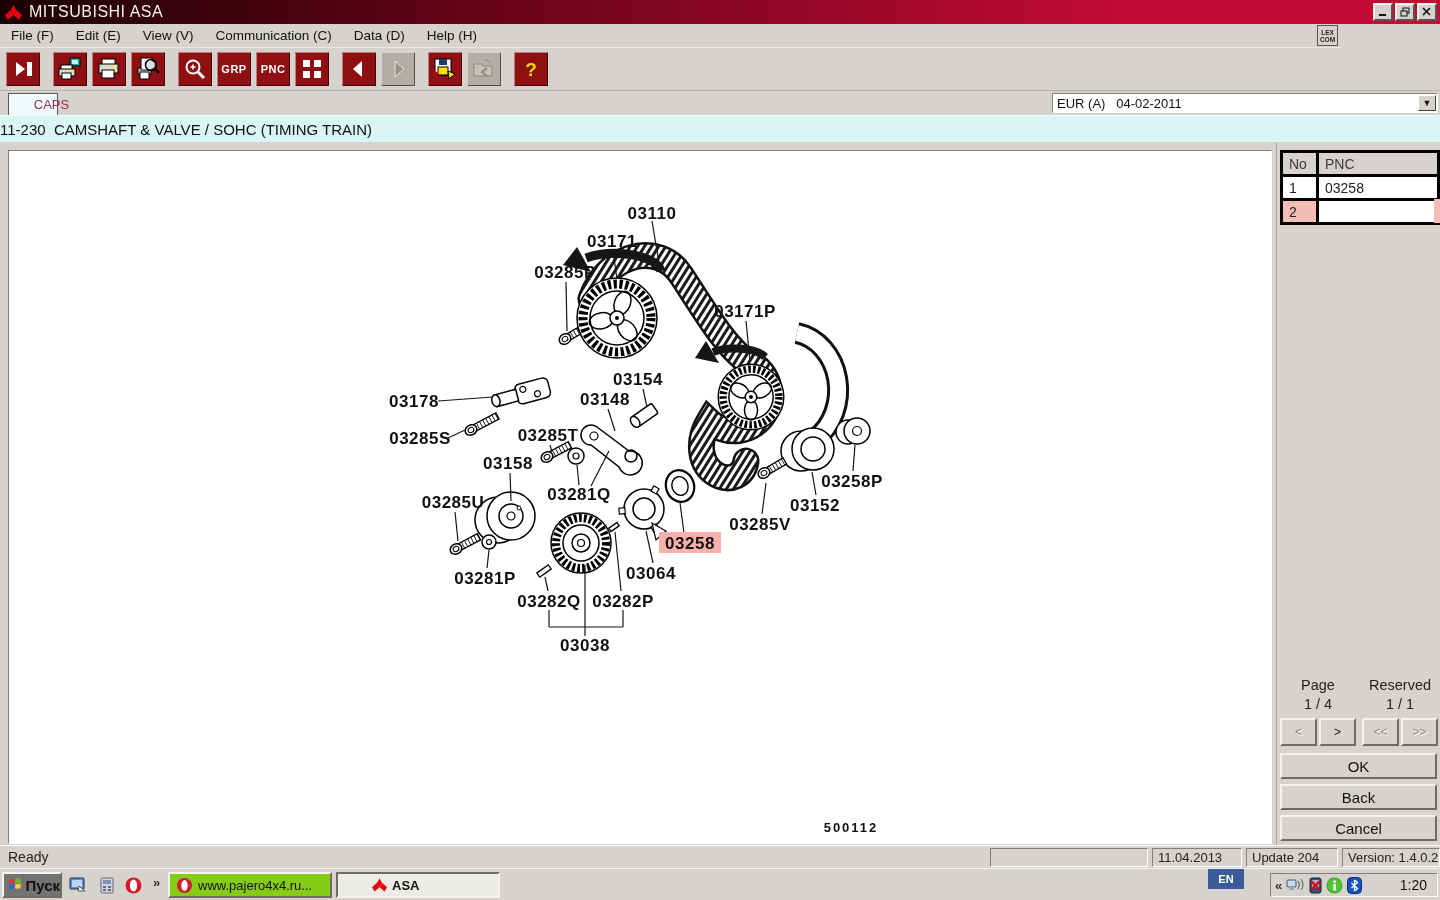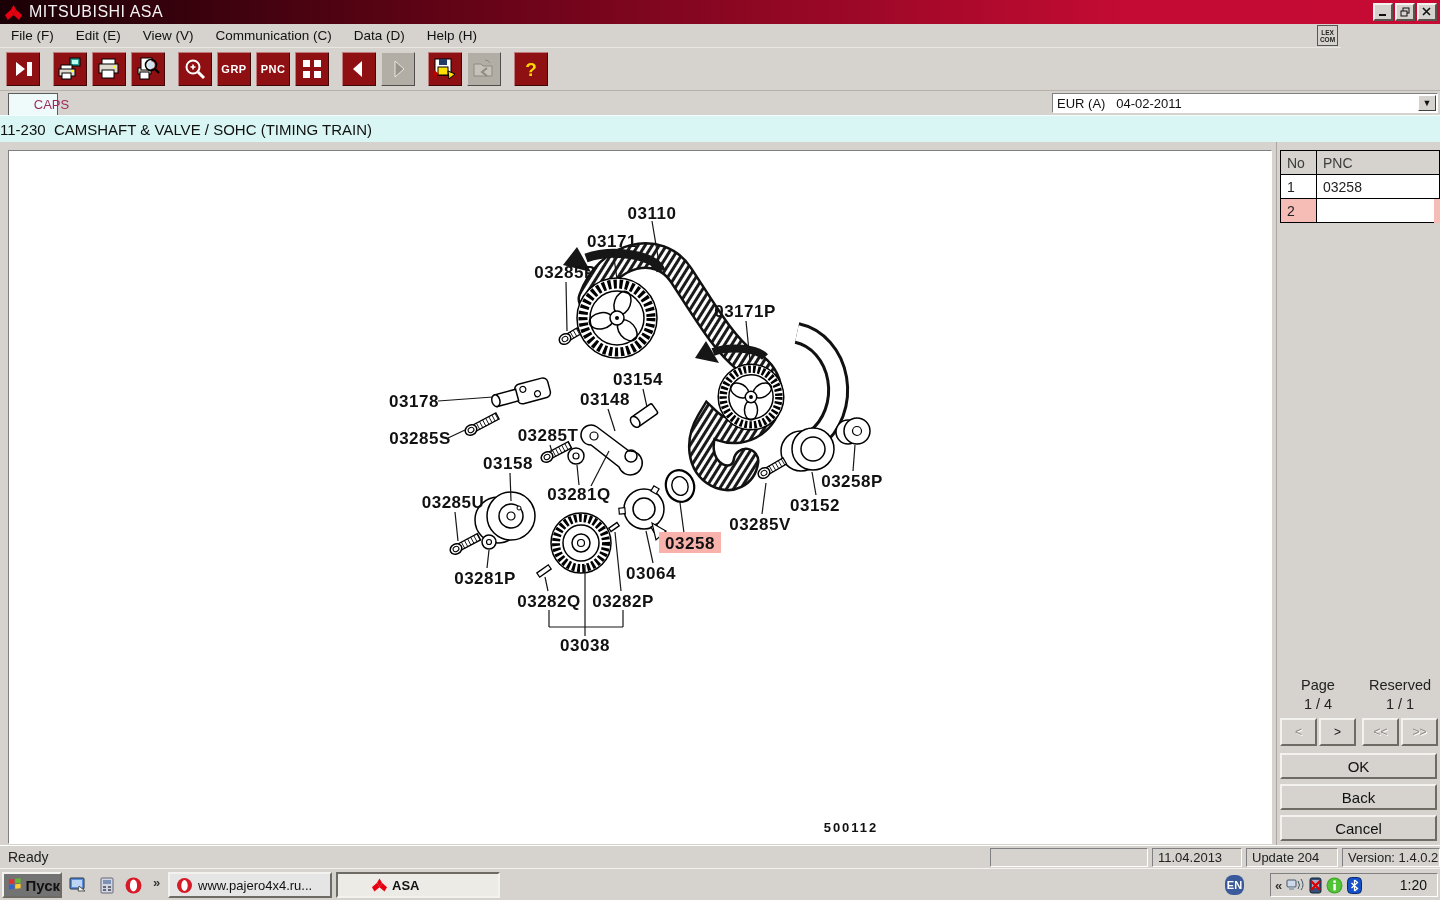--- a/index.html
+++ b/index.html
@@ -50,21 +50,21 @@
   
   .main { left:0; top:142px; width:1440px; height:703px; background:#d6d3ce; }
   .diagram-box { position:absolute; left:8px; top:8px; width:1264px; height:694px; background:#fff;
     border:1px solid; border-color:#808080 #fff #fff #808080; }
   .diagram-box svg { width:100%; height:100%; display:block; }
 
   
   .rightpanel { position:absolute; right:0; top:0; width:164px; height:703px; background:#d6d3ce;
     border-left:1px solid #aaa69f; }
   .ptable { position:absolute; left:3px; top:8px; width:160px; border-collapse:collapse; }
-  .ptable td { border:1px solid #000000; height:24px; font-size:14px; color:#222; padding-left:6px; }
+  .ptable td { border:3px solid #000000; height:24px; font-size:14px; color:#222; padding-left:6px; }
   .ptable .hdr td { background:#d6d3ce; color:#3c3c3c; }
   .ptable .c-no { width:36px; }
   .row-data td { background:#fff; }
   .row-sel td.c-no { background:#f6bcb6; }
   .row2-sliver { position:absolute; right:0px; top:57px; width:6px; height:24px; background:#f6bcb6; }
 
   .pager-labels { position:absolute; left:0; top:534px; width:164px; display:flex; font-size:14.5px; color:#222; }
   .pager-col { width:50%; text-align:center; line-height:19px; }
   .navrow { position:absolute; left:3px; top:576px; width:160px; display:flex; }
   .navbtn { width:37px; height:28px; background:#d6d3ce; border:2px solid;
@@ -82,26 +82,26 @@
   .spanel { position:absolute; top:2px; height:19px; border:1px solid; border-color:#808080 #fff #fff #808080;
     font-size:13px; color:#222; display:flex; align-items:center; padding-left:5px; overflow:hidden; white-space:nowrap; }
 
   
   .taskbar { left:0; top:868px; width:1440px; height:32px; background:#d6d3ce; border-top:1px solid #f5f3ef; }
   .startbtn { position:absolute; left:2px; top:3px; height:26px; width:60px; background:#737373;
     border:2px solid; border-color:#f4f2ee #6e6a64 #6e6a64 #f4f2ee; display:flex; align-items:center;
     padding-left:4px; font-weight:bold; font-size:15px; color:#111; gap:3px; }
   .ql { position:absolute; top:5px; width:22px; height:22px; display:flex; align-items:center; justify-content:center; }
   .chev { font-size:13px; font-weight:bold; color:#333; }
-  .taskitem { position:absolute; top:3px; height:26px; background:#e5e5e5; border:2px solid;
+  .taskitem { position:absolute; top:3px; height:26px; background:#84cc16; border:2px solid;
     border-color:#f4f2ee #6e6a64 #6e6a64 #f4f2ee; display:flex; align-items:center; gap:5px;
     font-size:13px; color:#111; padding:0 6px; overflow:hidden; white-space:nowrap; }
   .taskitem.active { background:#edebe5; border-color:#6e6a64 #f4f2ee #f4f2ee #6e6a64; font-weight:bold;padding-left:34px; }
-  .lang-en { position:absolute; top:6px; width:19px; height:20px; background:#3a5a9b; color:#fff;
-    font-size:11px; font-weight:bold; display:flex; align-items:center; justify-content:center;border-radius:8px; }
+  .lang-en { position:absolute; top:0; width:36px; height:20px; background:#3a5a9b; color:#fff;
+    font-size:11px; font-weight:bold; display:flex; align-items:center; justify-content:center; }
   .tray { position:absolute; right:2px; top:4px; width:168px; height:24px; border:1px solid;
     border-color:#808080 #fff #fff #808080; display:flex; align-items:center; gap:4px; padding-left:4px; }
   .tray-clock { position:absolute; right:10px; font-size:14px; color:#111; }
 
   text.plabel { font-family:"Liberation Sans", sans-serif; font-weight:bold; font-size:17px; fill:#111; letter-spacing:.5px; }
   text.pnum { font-family:"Liberation Sans", sans-serif; font-weight:bold; font-size:13px; fill:#111; letter-spacing:2px; }
 </style>
 </head>
 <body>
 

